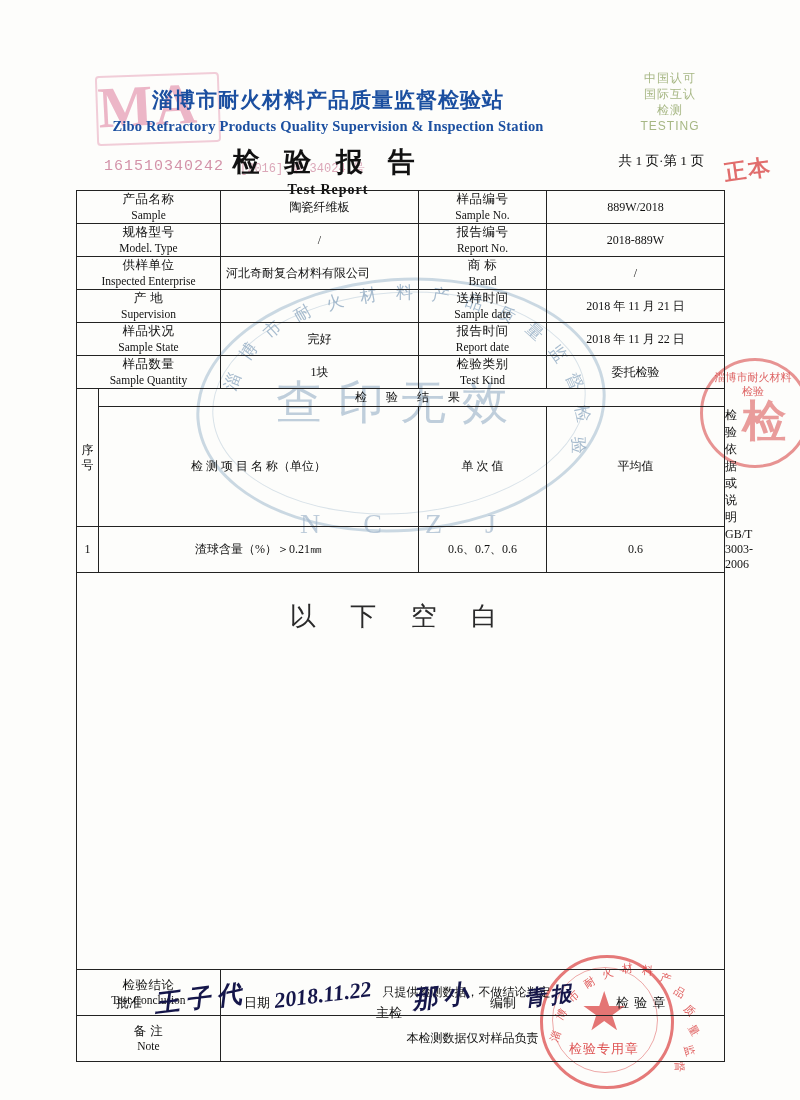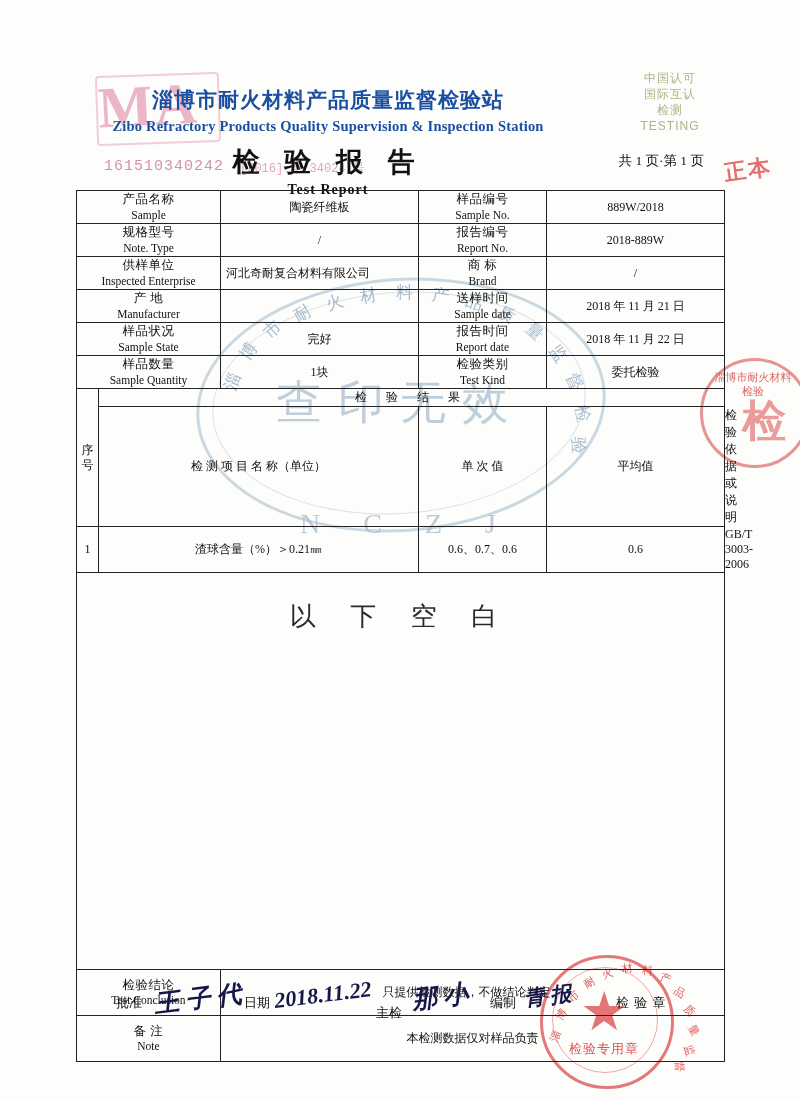--- a/index.html
+++ b/index.html
@@ -374,21 +374,21 @@
         <td class="lbl">
           <span class="cn">样品编号</span>
           <span class="en">Sample No.</span>
         </td>
         <td class="val">889W/2018</td>
       </tr>
 
       <tr class="row-h">
         <td colspan="2" class="lbl">
           <span class="cn">规格型号</span>
-          <span class="en">Note. Type</span>
+          <span class="en">Model. Type</span>
         </td>
         <td class="val">/</td>
         <td class="lbl">
           <span class="cn">报告编号</span>
           <span class="en">Report No.</span>
         </td>
         <td class="val">2018-889W</td>
       </tr>
 
       <tr class="row-h">
@@ -400,21 +400,21 @@
         <td class="lbl">
           <span class="cn">商    标</span>
           <span class="en">Brand</span>
         </td>
         <td class="val">/</td>
       </tr>
 
       <tr class="row-h">
         <td colspan="2" class="lbl">
           <span class="cn">产  地</span>
-          <span class="en">Manufacturer</span>
+          <span class="en">Supervision</span>
         </td>
         <td class="val"></td>
         <td class="lbl">
           <span class="cn">送样时间</span>
           <span class="en">Sample date</span>
         </td>
         <td class="val">2018 年 11 月 21 日</td>
       </tr>
 
       <tr class="row-h">

